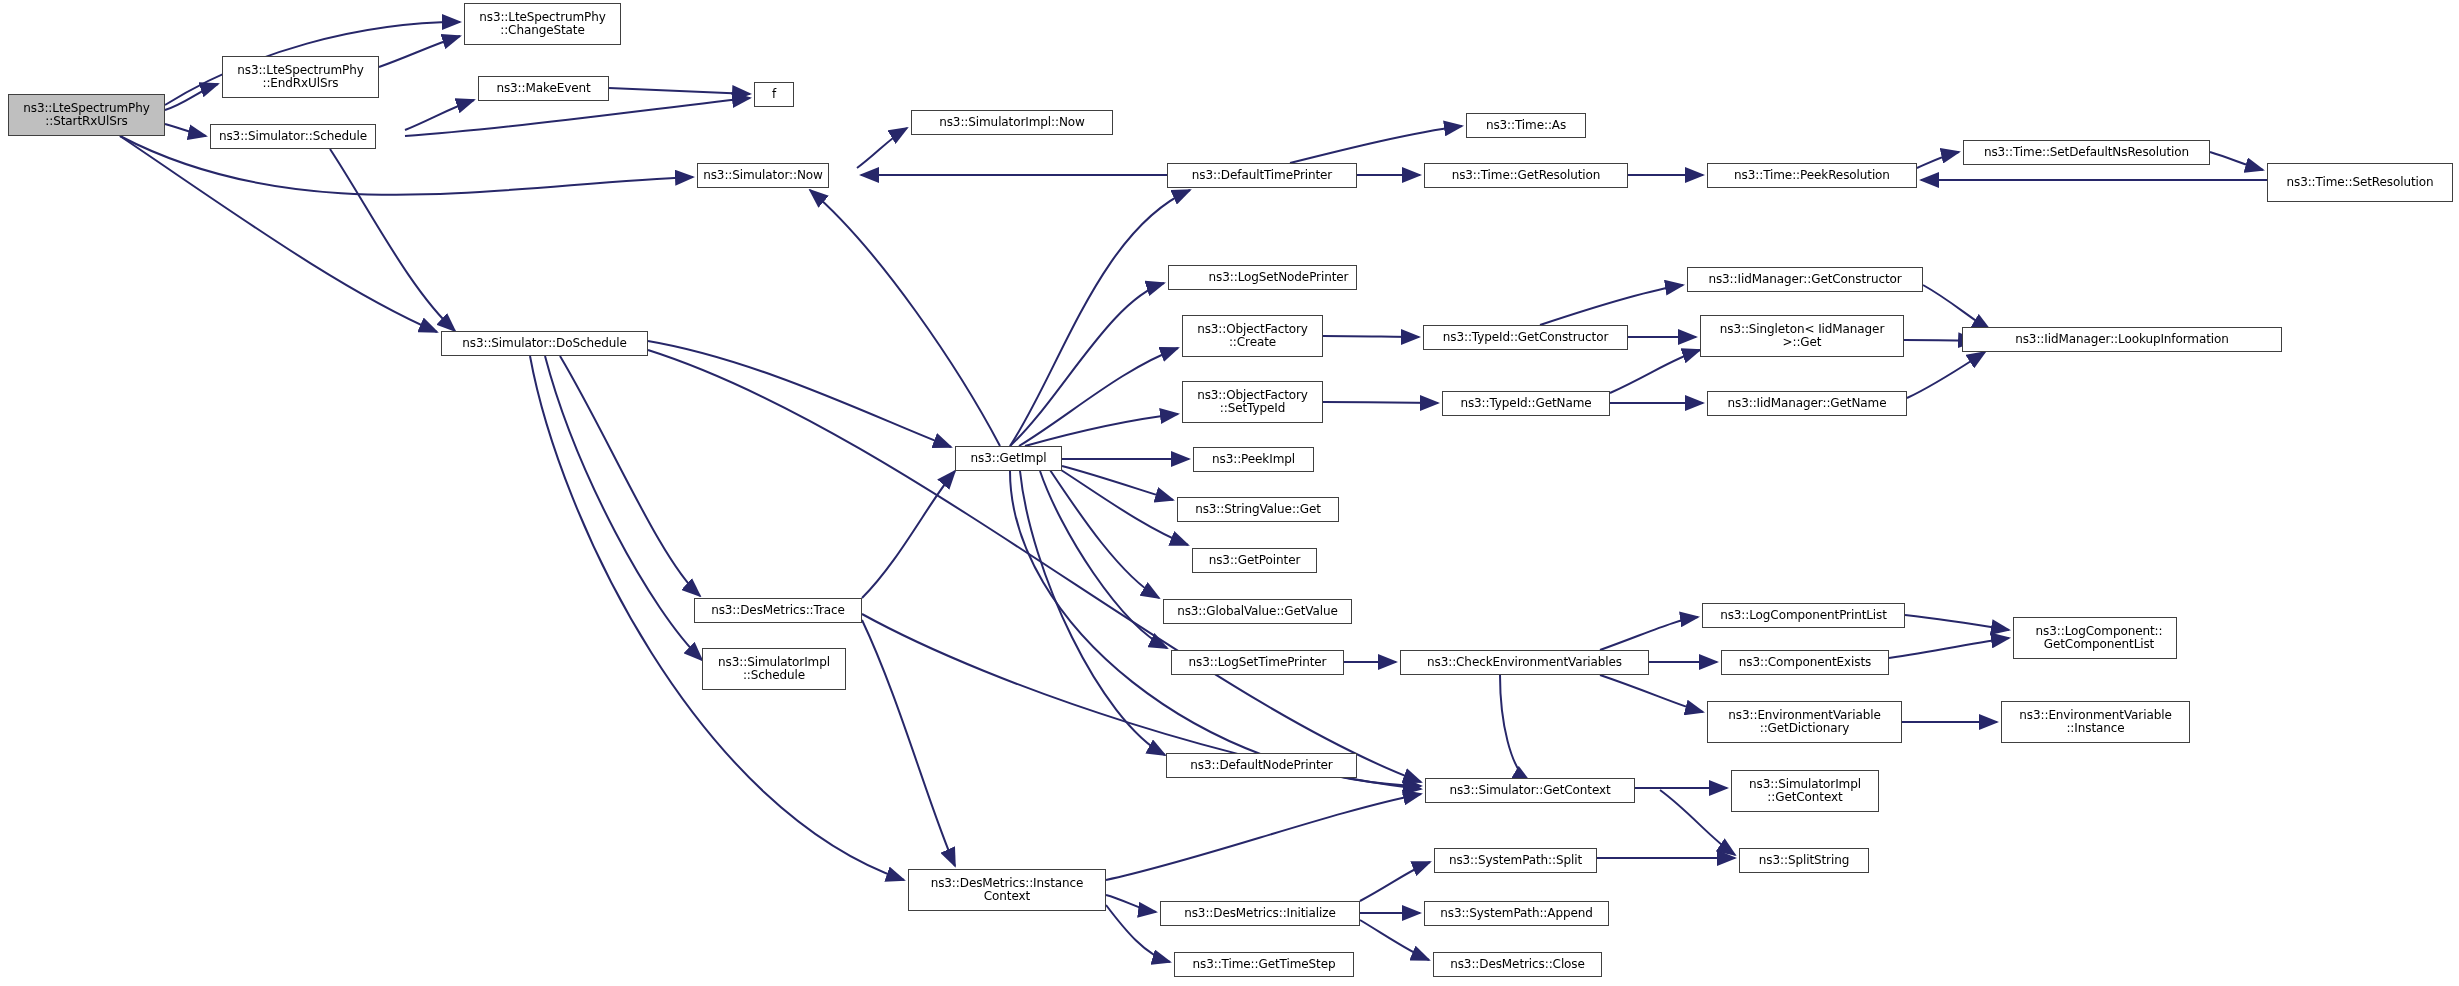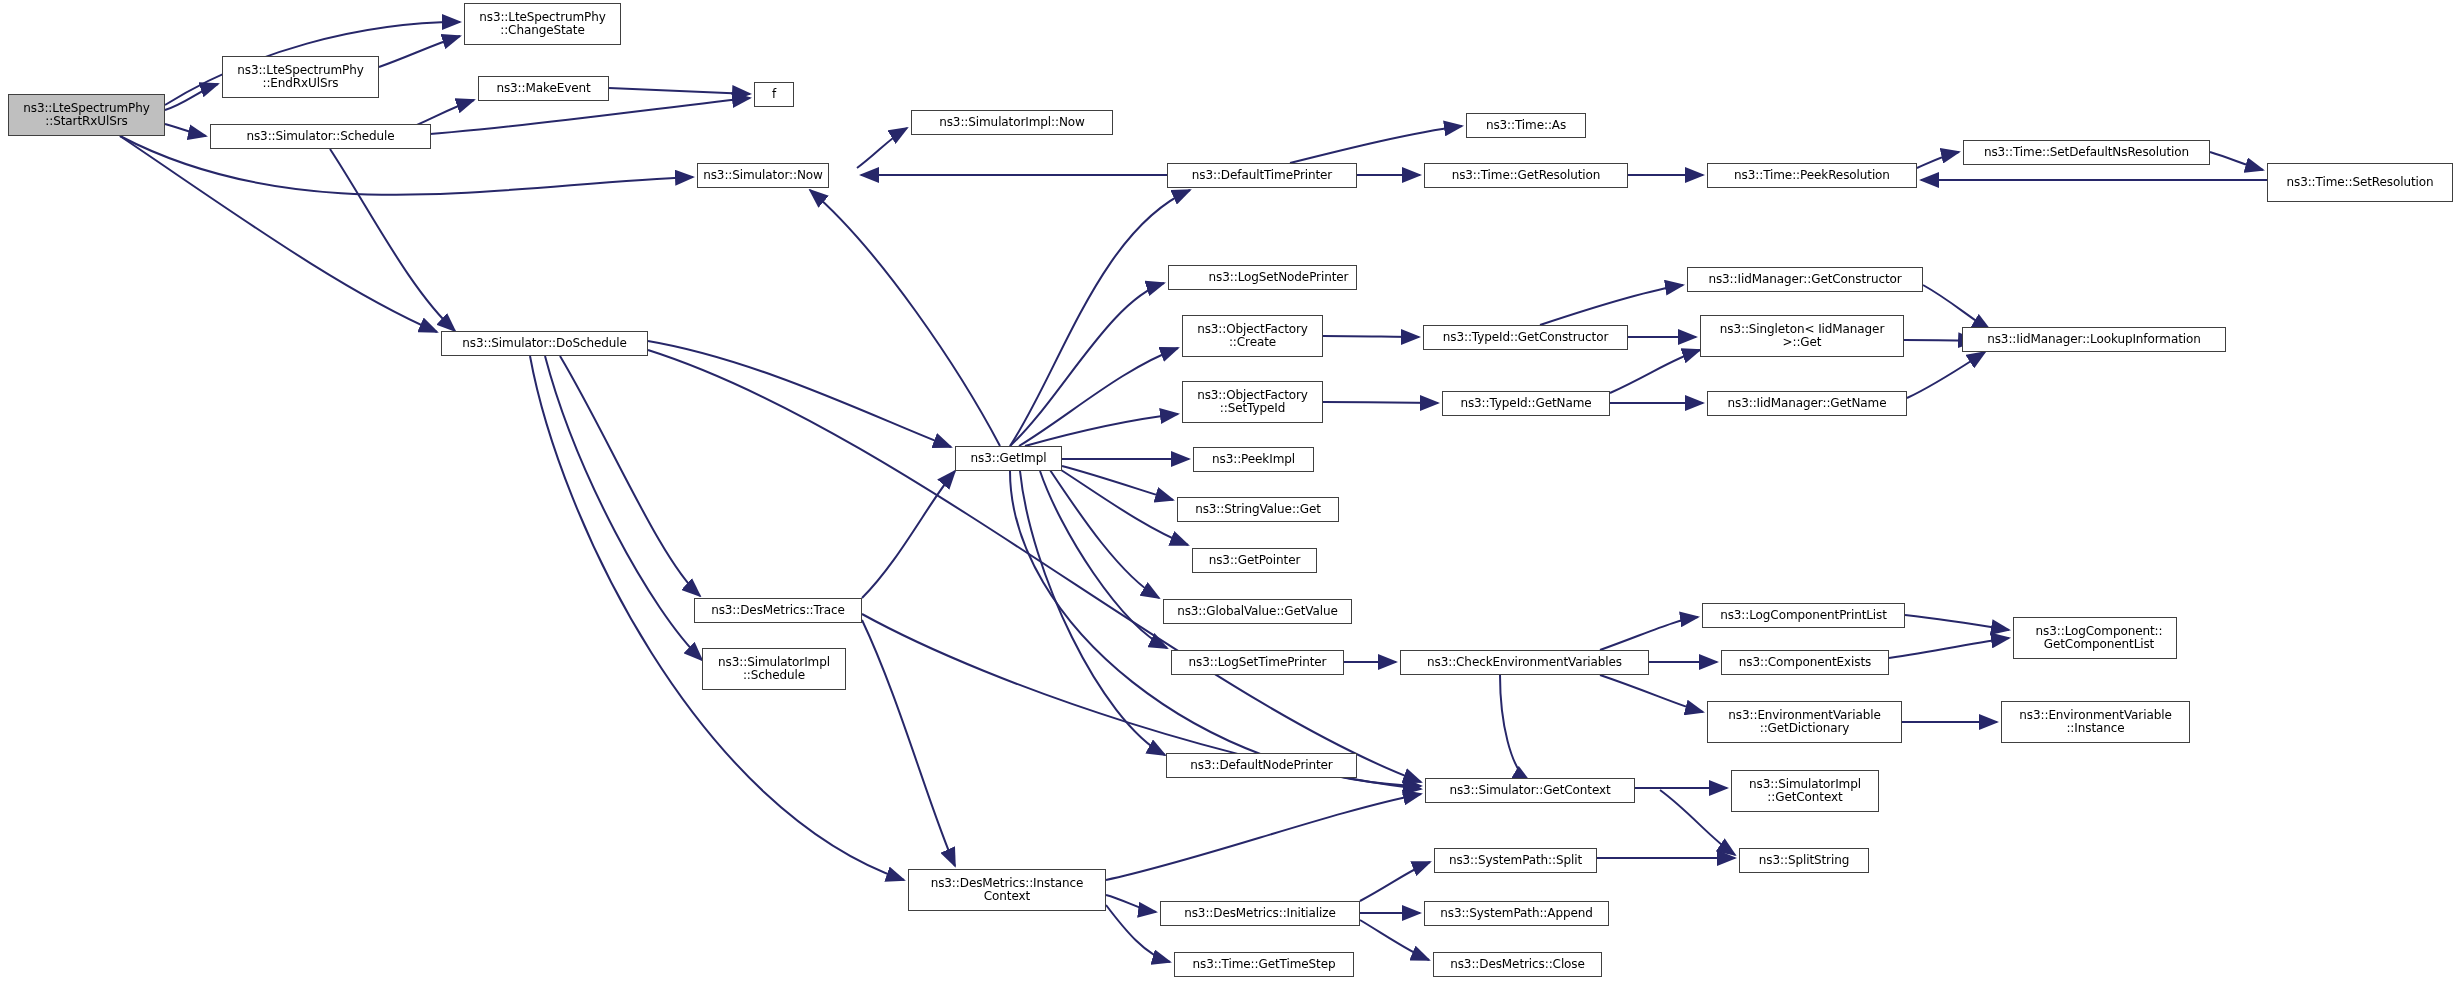--- a/index.html
+++ b/index.html
@@ -109,42 +109,42 @@
       </g>
   </svg>
   <div id="node-layer">
       <div class="node hl" style="left: 8px; top: 94px; width: 157px; height: 42px;">ns3::LteSpectrumPhy
 ::StartRxUlSrs</div>
       <div class="node" style="left: 464px; top: 3px; width: 157px; height: 42px;">ns3::LteSpectrumPhy
 ::ChangeState</div>
       <div class="node" style="left: 222px; top: 56px; width: 157px; height: 42px;">ns3::LteSpectrumPhy
 ::EndRxUlSrs</div>
       <div class="node" style="left: 478px; top: 76px; width: 131px; height: 25px;">ns3::MakeEvent</div>
-      <div class="node" style="left: 210px; top: 124px; width: 221px; height: 25px;">ns3::Simulator::Schedule</div>
+      <div class="node" style="left: 210px; top: 124px; width: 166px; height: 25px;">ns3::Simulator::Schedule</div>
       <div class="node" style="left: 754px; top: 82px; width: 40px; height: 25px;">f</div>
       <div class="node" style="left: 911px; top: 110px; width: 202px; height: 25px;">ns3::SimulatorImpl::Now</div>
       <div class="node" style="left: 697px; top: 163px; width: 132px; height: 25px;">ns3::Simulator::Now</div>
       <div class="node" style="left: 1167px; top: 163px; width: 190px; height: 25px;">ns3::DefaultTimePrinter</div>
       <div class="node" style="left: 1466px; top: 113px; width: 120px; height: 25px;">ns3::Time::As</div>
       <div class="node" style="left: 1424px; top: 163px; width: 204px; height: 25px;">ns3::Time::GetResolution</div>
       <div class="node" style="left: 1707px; top: 163px; width: 210px; height: 25px;">ns3::Time::PeekResolution</div>
       <div class="node" style="left: 1963px; top: 140px; width: 247px; height: 25px;">ns3::Time::SetDefaultNsResolution</div>
       <div class="node" style="left: 2267px; top: 163px; width: 186px; height: 39px;">ns3::Time::SetResolution</div>
       <div class="node" style="left: 1168px; top: 265px; width: 189px; height: 25px; padding-left: 36px;">ns3::LogSetNodePrinter</div>
       <div class="node" style="left: 1182px; top: 315px; width: 141px; height: 42px;">ns3::ObjectFactory
 ::Create</div>
       <div class="node" style="left: 1182px; top: 381px; width: 141px; height: 42px;">ns3::ObjectFactory
 ::SetTypeId</div>
       <div class="node" style="left: 1423px; top: 325px; width: 205px; height: 25px;">ns3::TypeId::GetConstructor</div>
       <div class="node" style="left: 1442px; top: 391px; width: 168px; height: 25px;">ns3::TypeId::GetName</div>
       <div class="node" style="left: 1687px; top: 267px; width: 236px; height: 25px;">ns3::IidManager::GetConstructor</div>
       <div class="node" style="left: 1700px; top: 315px; width: 204px; height: 42px;">ns3::Singleton&lt; IidManager
 &gt;::Get</div>
       <div class="node" style="left: 1707px; top: 391px; width: 200px; height: 25px;">ns3::IidManager::GetName</div>
-      <div class="node" style="left: 1962px; top: 327px; width: 264px; height: 25px;">ns3::IidManager::LookupInformation</div>
+      <div class="node" style="left: 1962px; top: 327px; width: 320px; height: 25px;">ns3::IidManager::LookupInformation</div>
       <div class="node" style="left: 955px; top: 446px; width: 107px; height: 25px;">ns3::GetImpl</div>
       <div class="node" style="left: 1193px; top: 447px; width: 121px; height: 25px;">ns3::PeekImpl</div>
       <div class="node" style="left: 1177px; top: 497px; width: 162px; height: 25px;">ns3::StringValue::Get</div>
       <div class="node" style="left: 1192px; top: 548px; width: 125px; height: 25px;">ns3::GetPointer</div>
       <div class="node" style="left: 1163px; top: 599px; width: 189px; height: 25px; text-align: center;">ns3::GlobalValue::GetValue</div>
       <div class="node" style="left: 1171px; top: 650px; width: 173px; height: 25px;">ns3::LogSetTimePrinter</div>
       <div class="node" style="left: 1400px; top: 650px; width: 249px; height: 25px;">ns3::CheckEnvironmentVariables</div>
       <div class="node" style="left: 1702px; top: 603px; width: 203px; height: 25px; text-align: center;">ns3::LogComponentPrintList</div>
       <div class="node" style="left: 1721px; top: 650px; width: 168px; height: 25px;">ns3::ComponentExists</div>
       <div class="node" style="left: 2013px; top: 617px; width: 164px; height: 42px; padding-left: 12px;">ns3::LogComponent::

